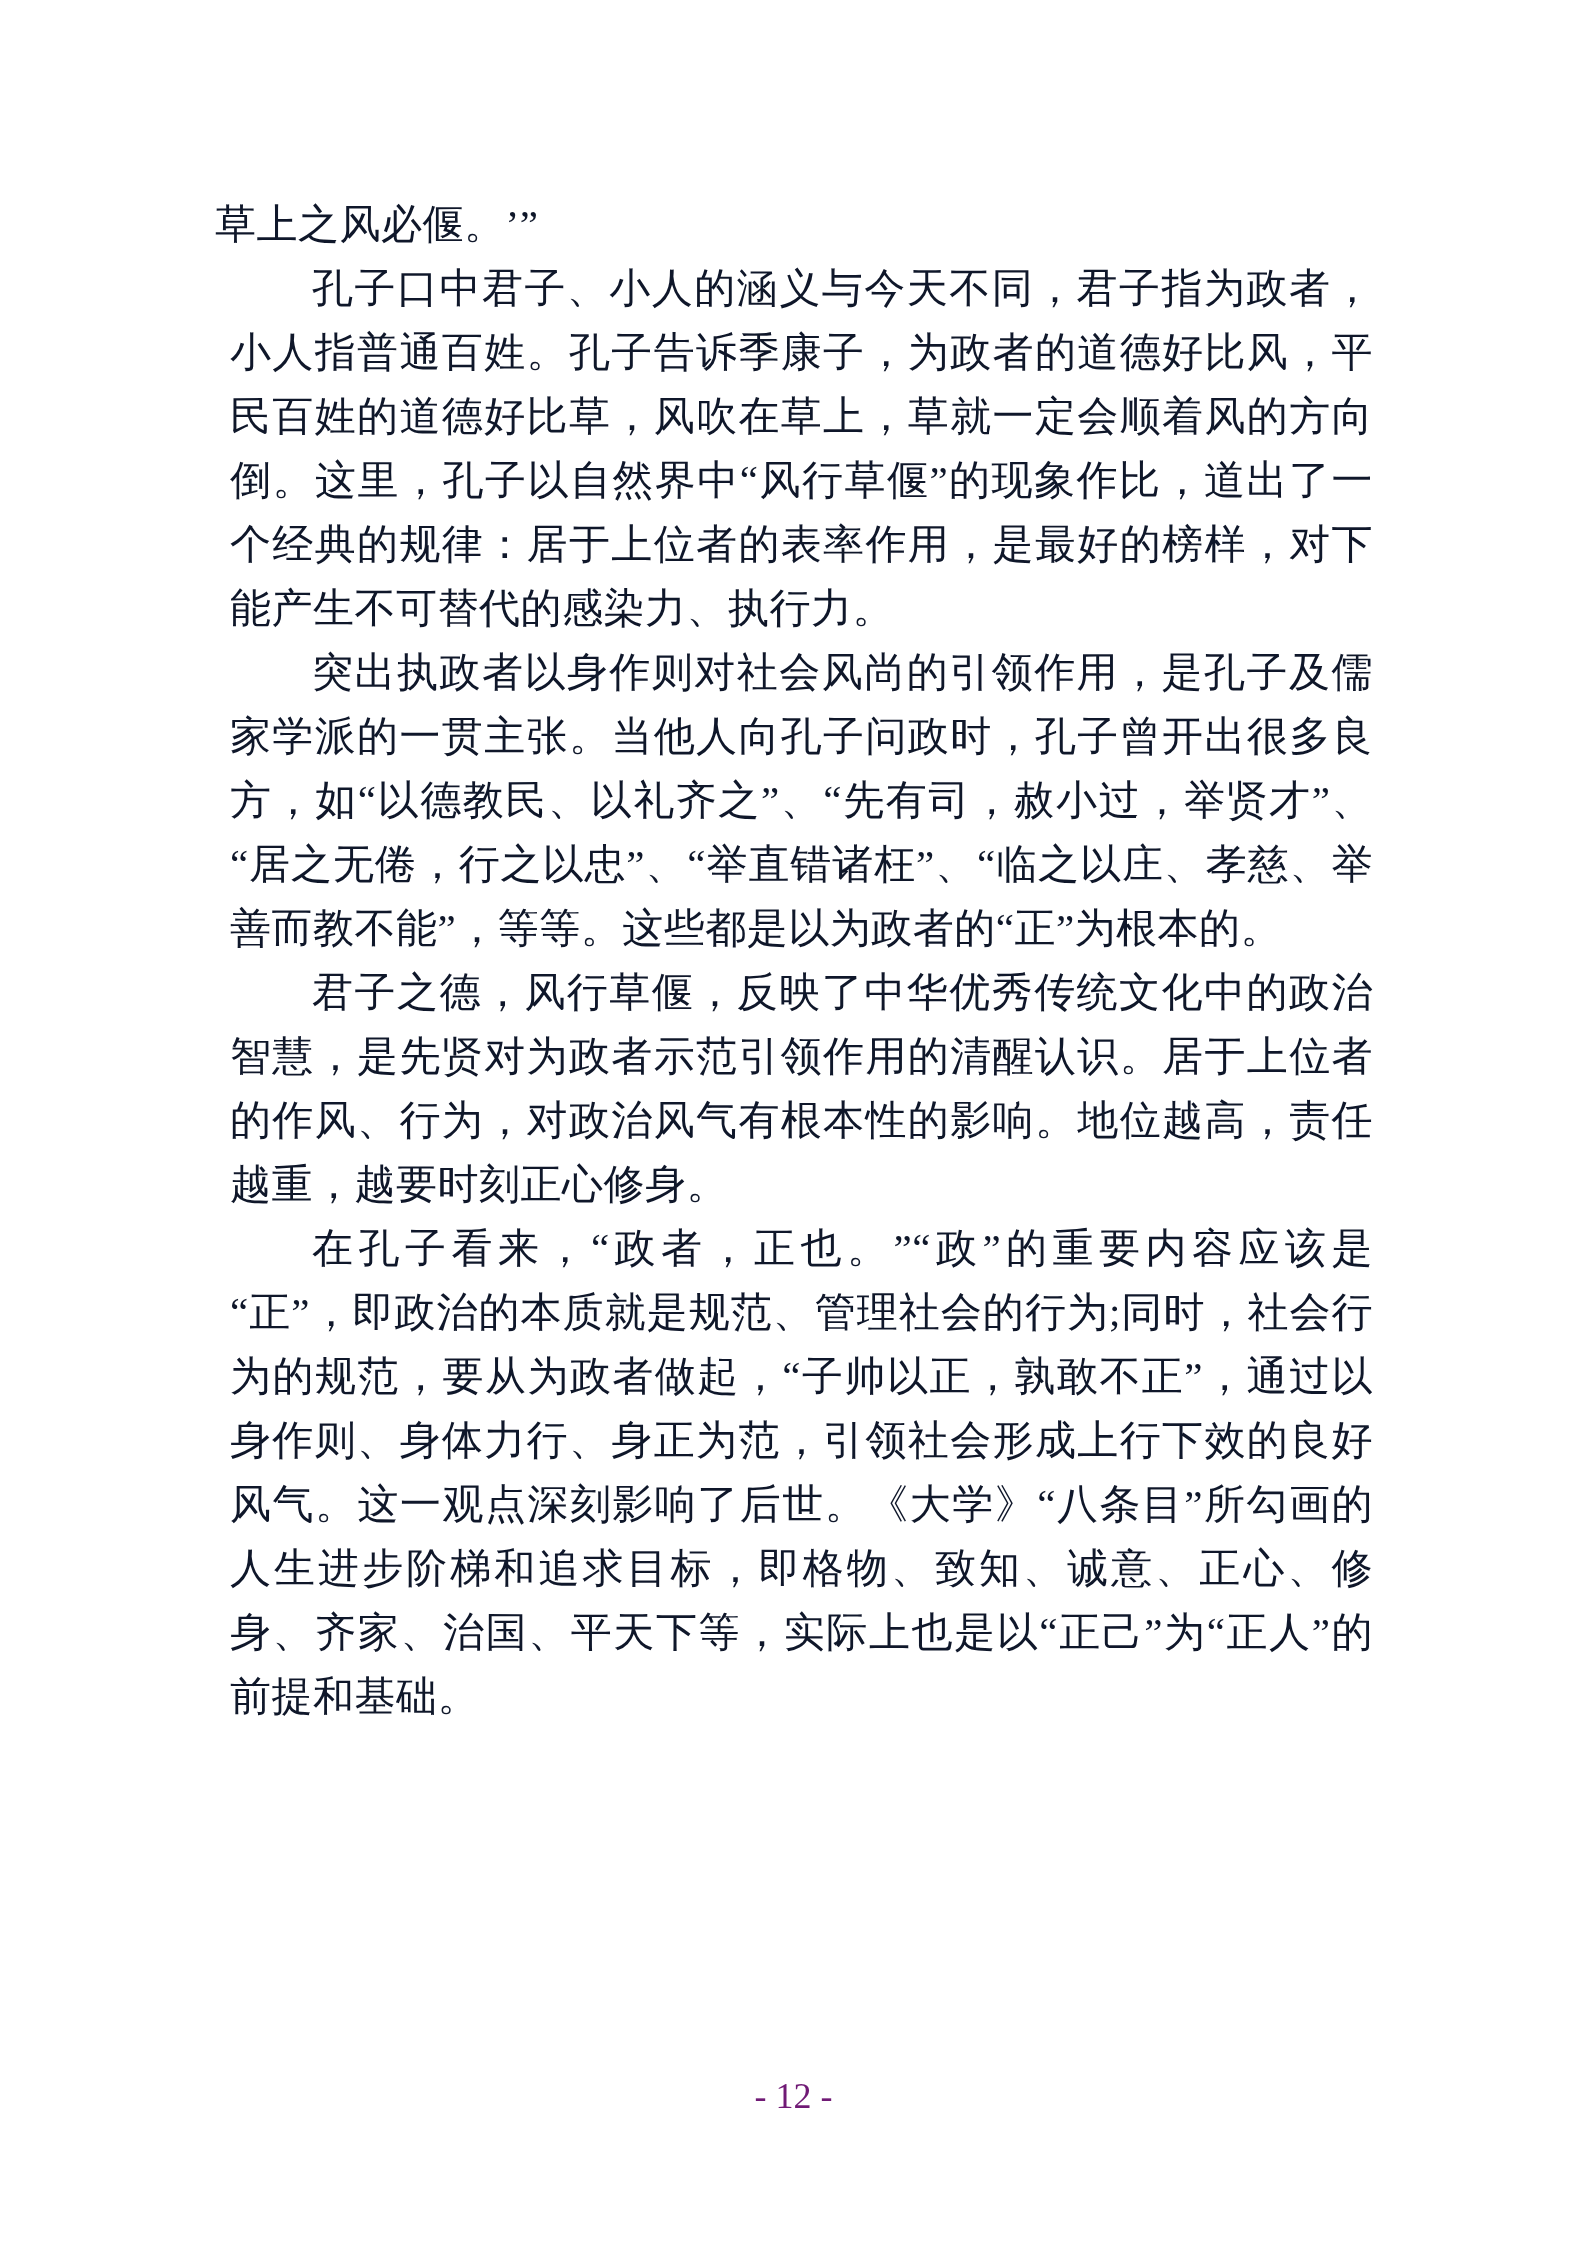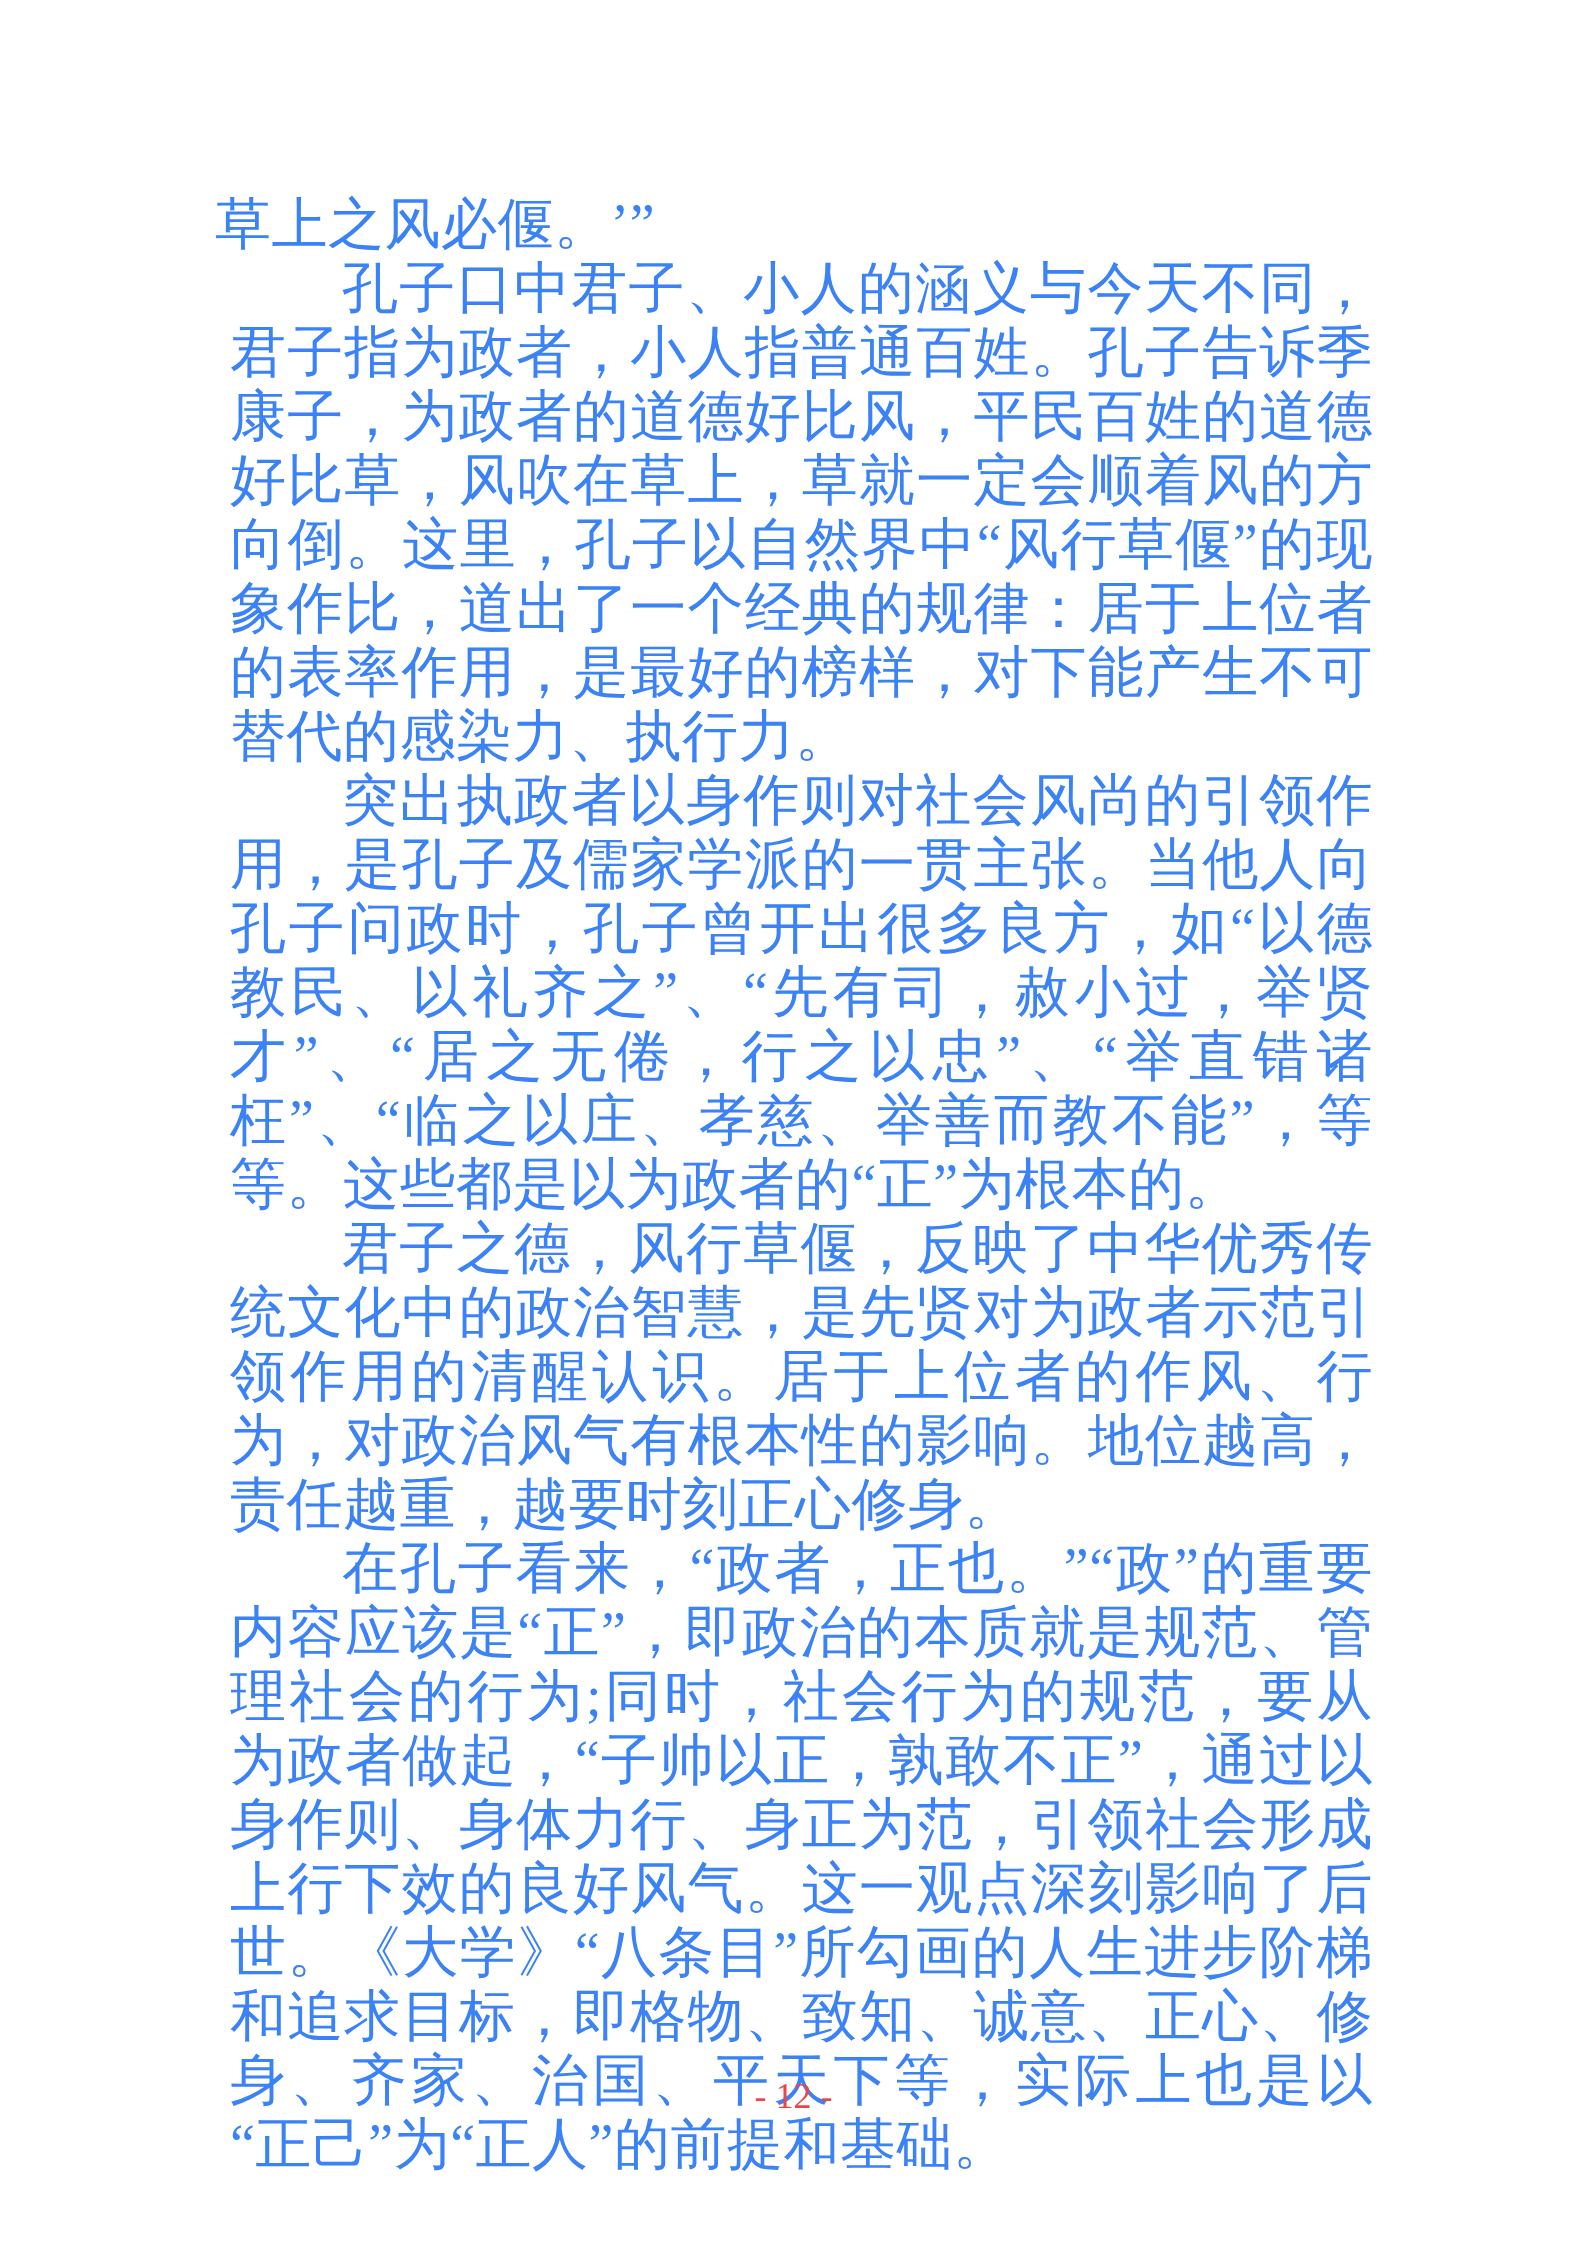--- a/index.html
+++ b/index.html
@@ -17,41 +17,41 @@
   .content {
     position: absolute;
     left: 215px;
     top: 192px;
     width: 1158px;
   }
   p.para {
     margin: 0;
     padding: 0;
     font-family: "Liberation Serif", "DejaVu Serif", serif;
-    font-size: 56px;
+    font-size: 41px;
     line-height: 64px;
-    color: #3b82f6;
+    color: #0f172a;
     text-align: justify;
     text-justify: inter-ideograph;
     word-break: break-all;
     letter-spacing: 0.5px;
   }
   p.para.indent {
     text-indent: 2em;
     margin-left: 15px;
   }
   .footer {
     position: absolute;
     left: 0;
     top: 2075px;
     width: 1587px;
     text-align: center;
     font-family: "Liberation Serif", "DejaVu Serif", serif;
     font-size: 36px;
-    color: #ef4444;
+    color: #701a75;
   }
 </style>
 </head>
 <body>
 
 <div class="page">
   <div class="content">
 
   <p class="para">草上之风必偃。’”</p>
       <p class="para indent">孔子口中君子、小人的涵义与今天不同，君子指为政者，小人指普通百姓。孔子告诉季康子，为政者的道德好比风，平民百姓的道德好比草，风吹在草上，草就一定会顺着风的方向倒。这里，孔子以自然界中“风行草偃”的现象作比，道出了一个经典的规律：居于上位者的表率作用，是最好的榜样，对下能产生不可替代的感染力、执行力。</p>

